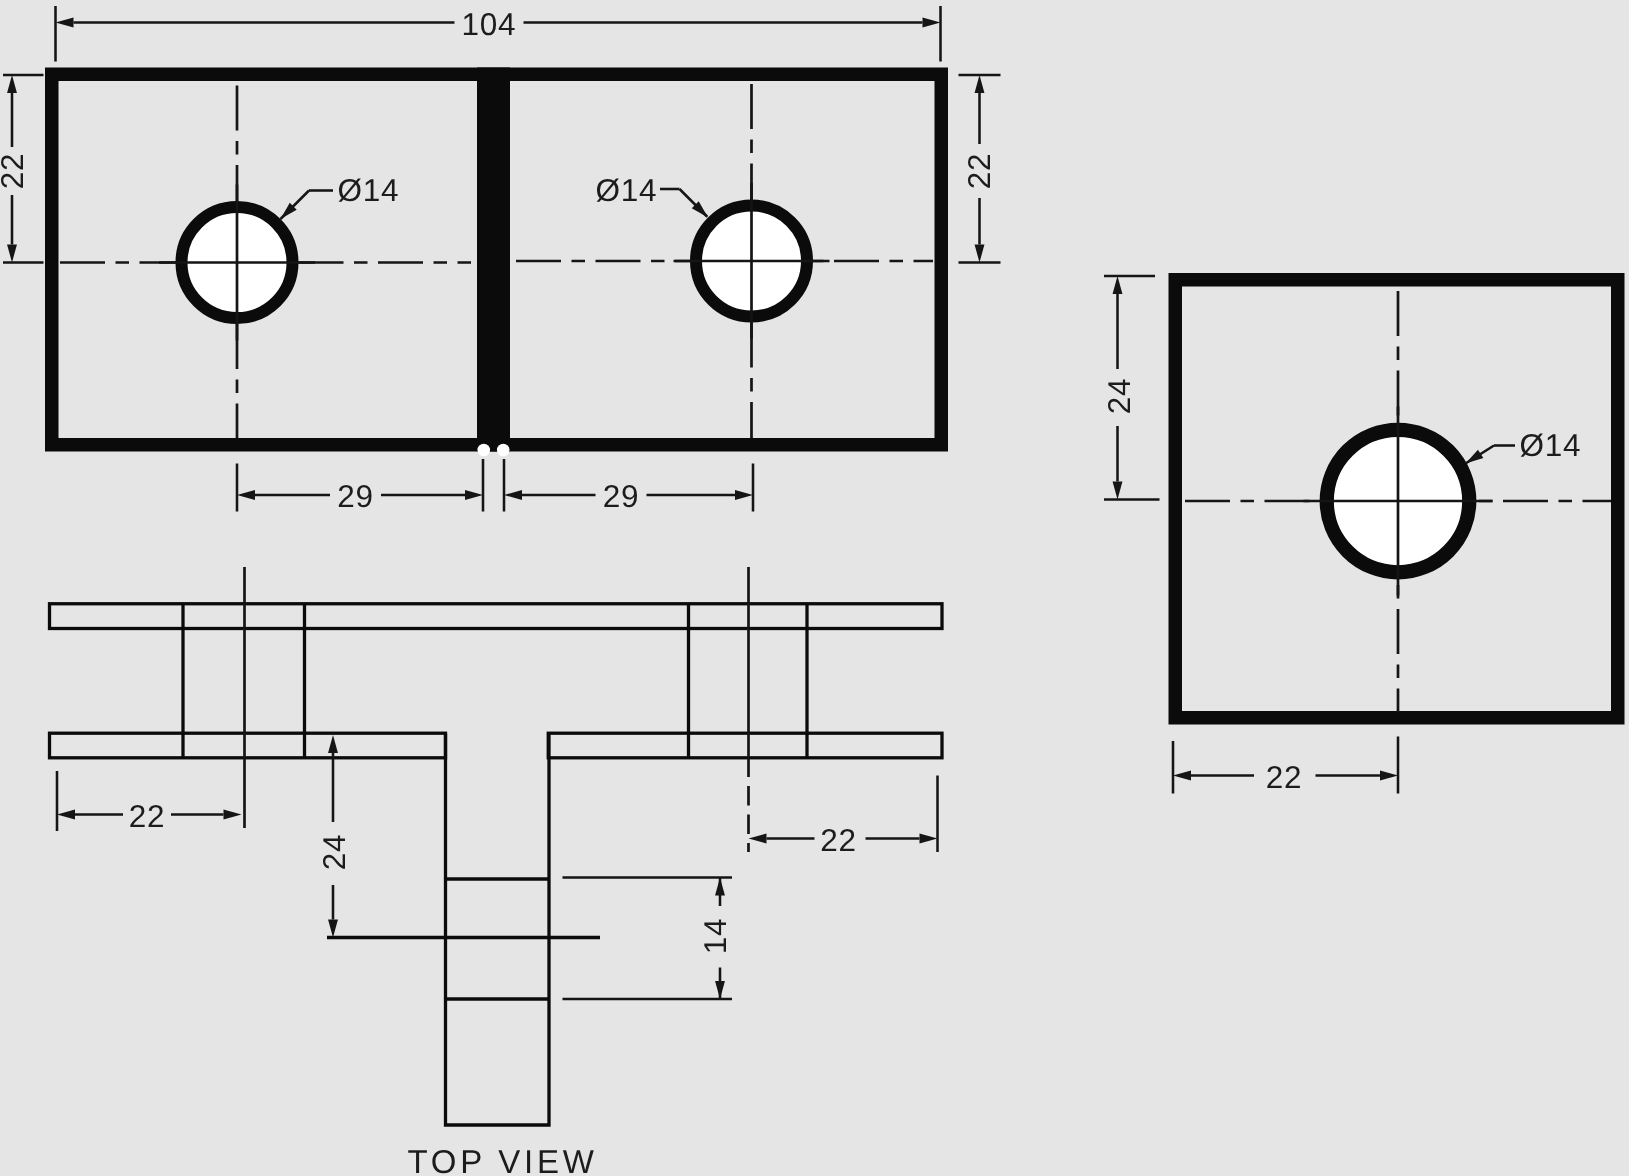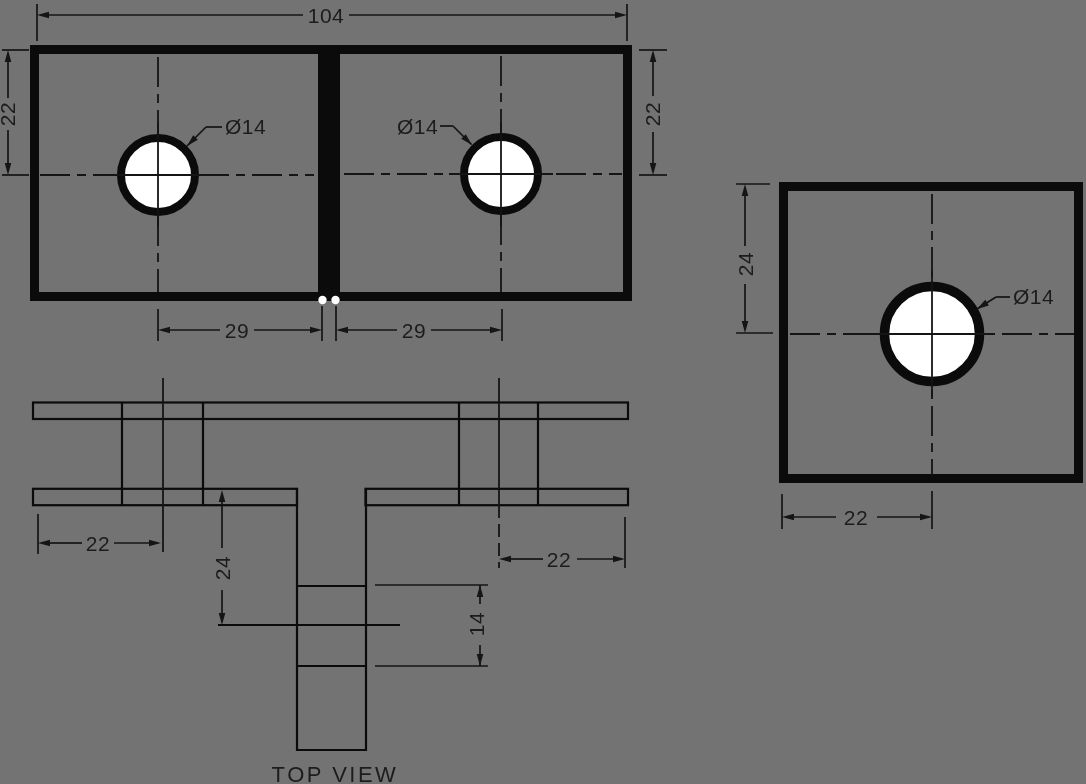--- a/index.html
+++ b/index.html
@@ -1,16 +1,16 @@
 <!DOCTYPE html>
 <html><head>
 <meta charset="utf-8">
 <style>
   html,body{margin:0;padding:0;background:#ffffff;}
-  .canvas{width:1086px;height:784px;position:relative;background:#737373;}
+  .canvas{width:1086px;height:784px;position:relative;background:#e5e5e5;}
   svg text{font-family:"Liberation Sans", sans-serif;fill:#1c1c1c;}
   .dim-text{font-size:21px;letter-spacing:0.5px;}
   .title-text{font-size:22px;letter-spacing:2.5px;}
   .thick{fill:none;stroke:#0b0b0b;stroke-width:9;}
   .thin{stroke:#0b0b0b;stroke-width:2.2;fill:none;}
   .dimline{stroke:#151515;stroke-width:1.7;fill:none;}
   .center{stroke:#151515;stroke-width:1.8;fill:none;stroke-dasharray:30 7 9 7;}
   .cross{stroke:#151515;stroke-width:1.8;fill:none;}
   .arrow{fill:#151515;stroke:none;}
 </style>

